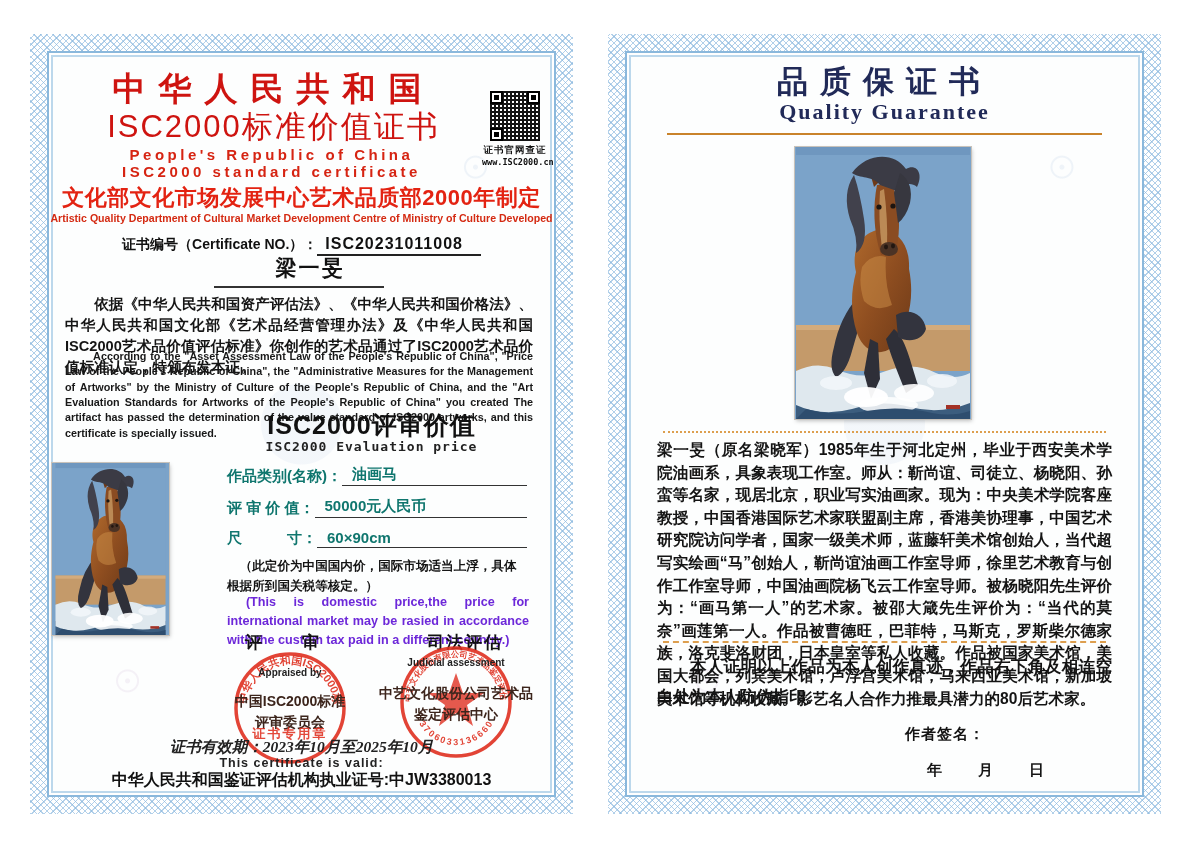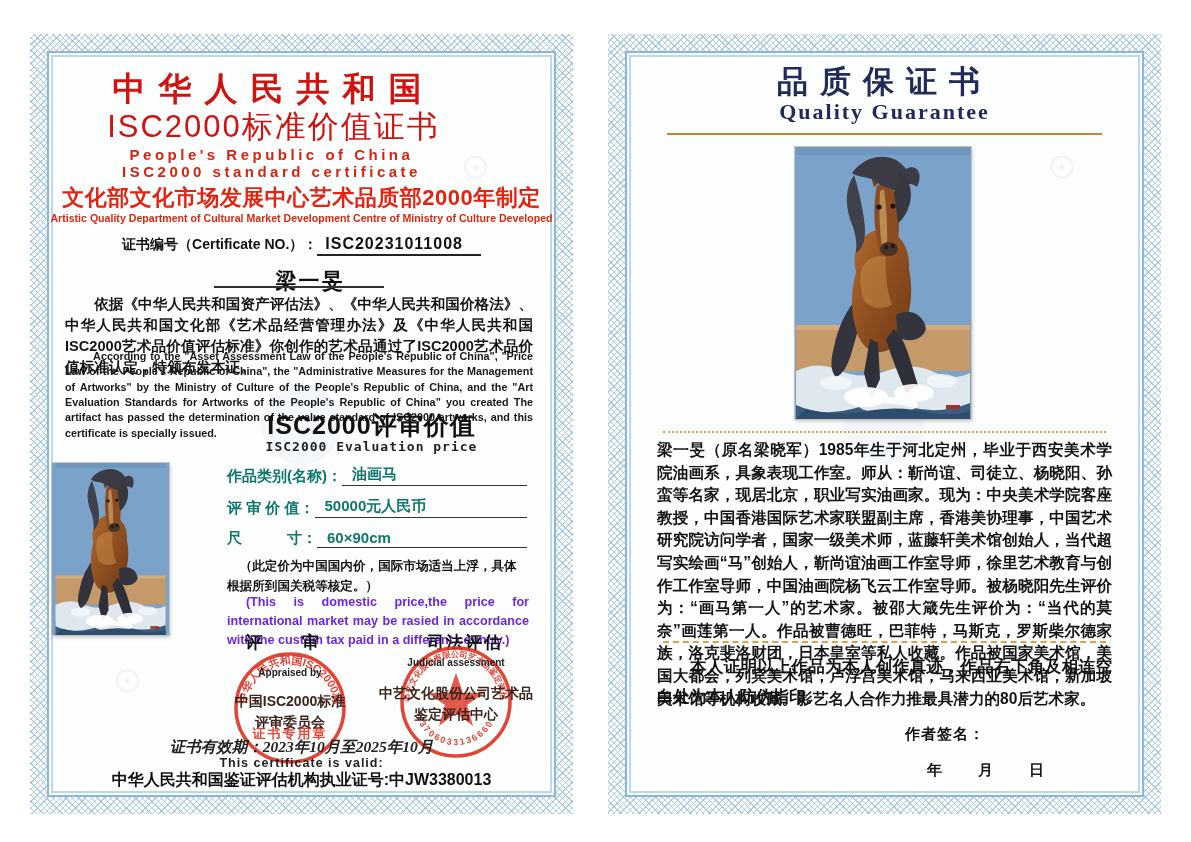--- a/index.html
+++ b/index.html
@@ -151,29 +151,38 @@
 </svg>
 
 <div class="page page-left">
   <div class="inner">
 
     <div class="abs ctr t-red1" style="top:14px; padding-right:56px;">中华人民共和国</div>
     <div class="abs ctr t-red2" style="top:53px; padding-right:56px;">ISC2000标准价值证书</div>
     <div class="abs ctr t-ren" style="top:93px; padding-right:60px;">People's Republic of China</div>
     <div class="abs ctr t-ren" style="top:110px; padding-right:60px;">ISC2000 standard certificate</div>
 
+    <div class="abs qr-wrap" style="right:6px; top:38px;">
+      <div class="qr">
+        <div class="finder f-tl"></div>
+          <div class="finder f-tr"></div>
+          <div class="finder f-bl"></div>
+      </div>
+      <div class="qr-cap1">证书官网查证</div>
+      <div class="qr-cap2">www.ISC2000.cn</div>
+    </div>
 
     <div class="abs ctr dept-cn" style="top:130px;">文化部文化市场发展中心艺术品质部2000年制定</div>
     <div class="abs ctr dept-en" style="top:159px;">Artistic Quality Department of Cultural Market Development Centre of Ministry of Culture Developed</div>
 
     <div class="abs ctr certno-row" style="top:182px;">
       <span>证书编号（Certificate NO.）：</span><span class="certno-val">ISC20231011008</span>
     </div>
 
-    <div class="abs ctr artist-name" style="top:214px;padding-left:17px;">梁一旻</div>
+    <div class="abs ctr artist-name" style="top:201px;padding-left:17px;">梁一旻</div>
     <div class="abs name-line" style="top:233px; left:165px; width:170px;"></div>
 
     <div class="abs body-cn" style="top:241px; left:16px; width:468px;">依据《中华人民共和国资产评估法》、《中华人民共和国价格法》、中华人民共和国文化部《艺术品经营管理办法》及《中华人民共和国ISC2000艺术品价值评估标准》你创作的艺术品通过了ISC2000艺术品价值标准认定，特颁布发本证。</div>
     <div class="abs body-en" style="top:296px; left:16px; width:468px;">According to the "Asset Assessment Law of the People's Republic of China", "Price Law of the People's Republic of China", the "Administrative Measures for the Management of Artworks" by the Ministry of Culture of the People's Republic of China, and the "Art Evaluation Standards for Artworks of the People's Republic of China" you created The artifact has passed the determination of the value standard of ISC2000 artworks, and this certificate is specially issued.</div>
 
     <svg class="abs painting" style="left:3px; top:410px;" width="117" height="172">
       <use href="#horse-art" width="117" height="172"></use>
     </svg>
 
     <div class="abs ctr eval-cn" style="top:356px; left:150px; right:10px;">ISC2000评审价值</div>

